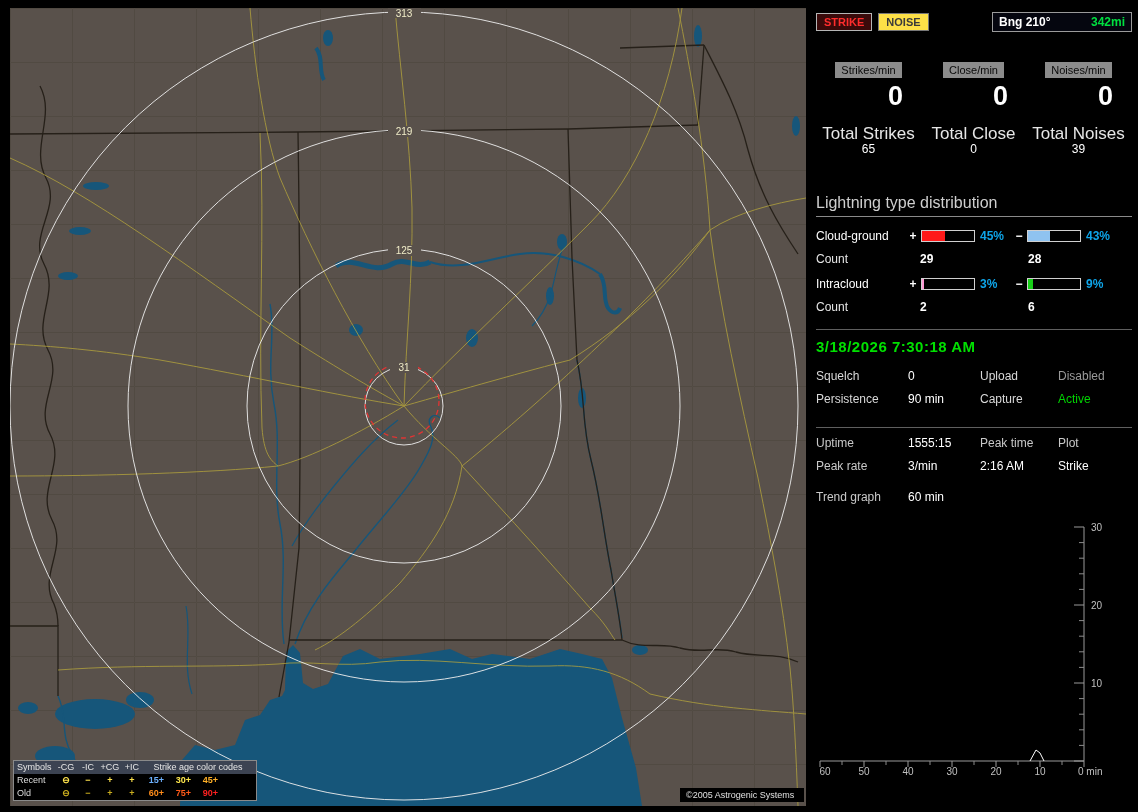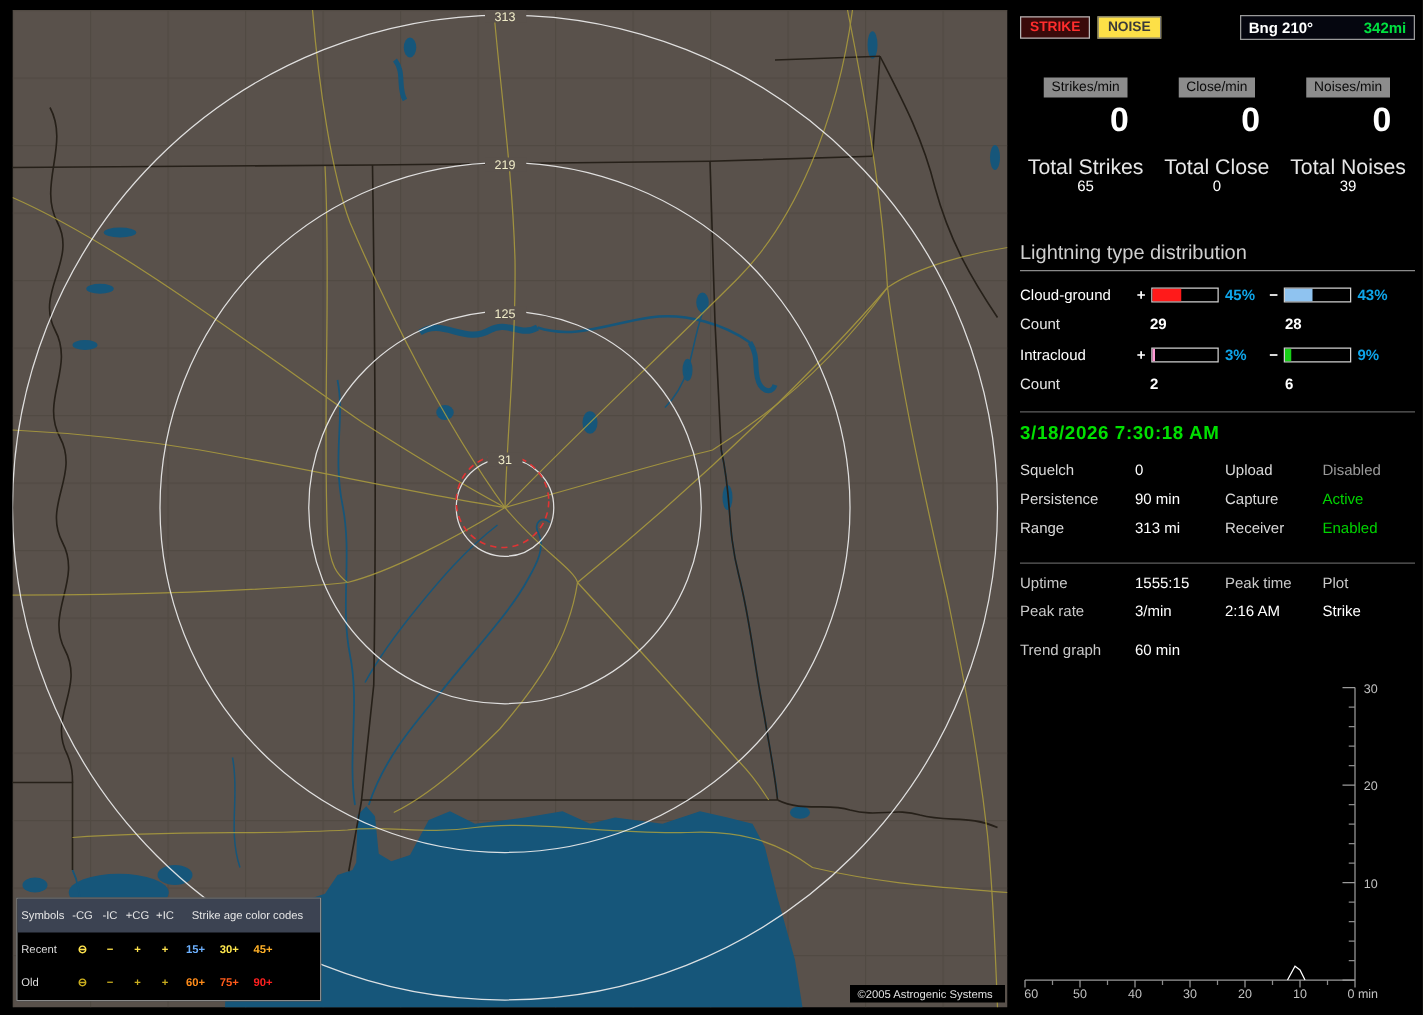--- a/index.html
+++ b/index.html
@@ -3,21 +3,21 @@
 <meta charset="utf-8">
 <style>
   html,body{margin:0;padding:0;background:#000;}
   .screen{position:relative;width:1138px;height:812px;background:#000;overflow:hidden;
           font-family:"Liberation Sans",sans-serif;color:#e8e8e8;}
   
   .map-area{position:absolute;left:10px;top:8px;width:796px;height:798px;}
   .map-area svg{display:block;}
   .legend{position:absolute;left:3px;bottom:5px;width:242px;border:1px solid #8a8a8a;
           background:#000;font-size:9px;color:#ddd;line-height:13px;}
-  .lg-row{display:flex;align-items:center;height:13px;padding:7px 3px;}
+  .lg-row{display:flex;align-items:center;height:13px;padding:0 3px;}
   .lg-head{background:#3c4352;color:#e6e6e6;}
   .lg-c0{width:38px;}
   .lg-c{width:22px;text-align:center;}
   .lg-age{flex:1;text-align:center;}
   .lg-a{width:27px;text-align:center;font-weight:bold;}
   .lg-sym{font-weight:bold;}
   
   .panel{position:absolute;left:816px;top:8px;width:316px;height:800px;font-size:12px;}
   .p-top{display:flex;align-items:center;margin-top:4px;height:20px;}
   .btn{font-size:11px;font-weight:bold;padding:2px 7px;border:1px solid #999;margin-right:6px;cursor:default;}
@@ -274,26 +274,20 @@
       <span class="g2">0</span>
       <span class="g3">Upload</span>
       <span class="g4" style="color: rgb(154, 154, 154);">Disabled</span>
     </div>
     <div class="grid-row">
       <span class="g1">Persistence</span>
       <span class="g2">90 min</span>
       <span class="g3">Capture</span>
       <span class="g4" style="color: rgb(0, 212, 0);">Active</span>
     </div>
-    <div class="grid-row">
-      <span class="g1">Range</span>
-      <span class="g2">313 mi</span>
-      <span class="g3">Receiver</span>
-      <span class="g4" style="color: rgb(0, 212, 0);">Enabled</span>
-    </div>
 
     <div class="hr2"></div>
 
     <div class="grid-row">
       <span class="g1 stat-lbl">Uptime</span>
       <span class="g2 stat-val">1555:15</span>
       <span class="g3 stat-lbl">Peak time</span>
       <span class="g4 stat-lbl">Plot</span>
     </div>
     <div class="grid-row">

